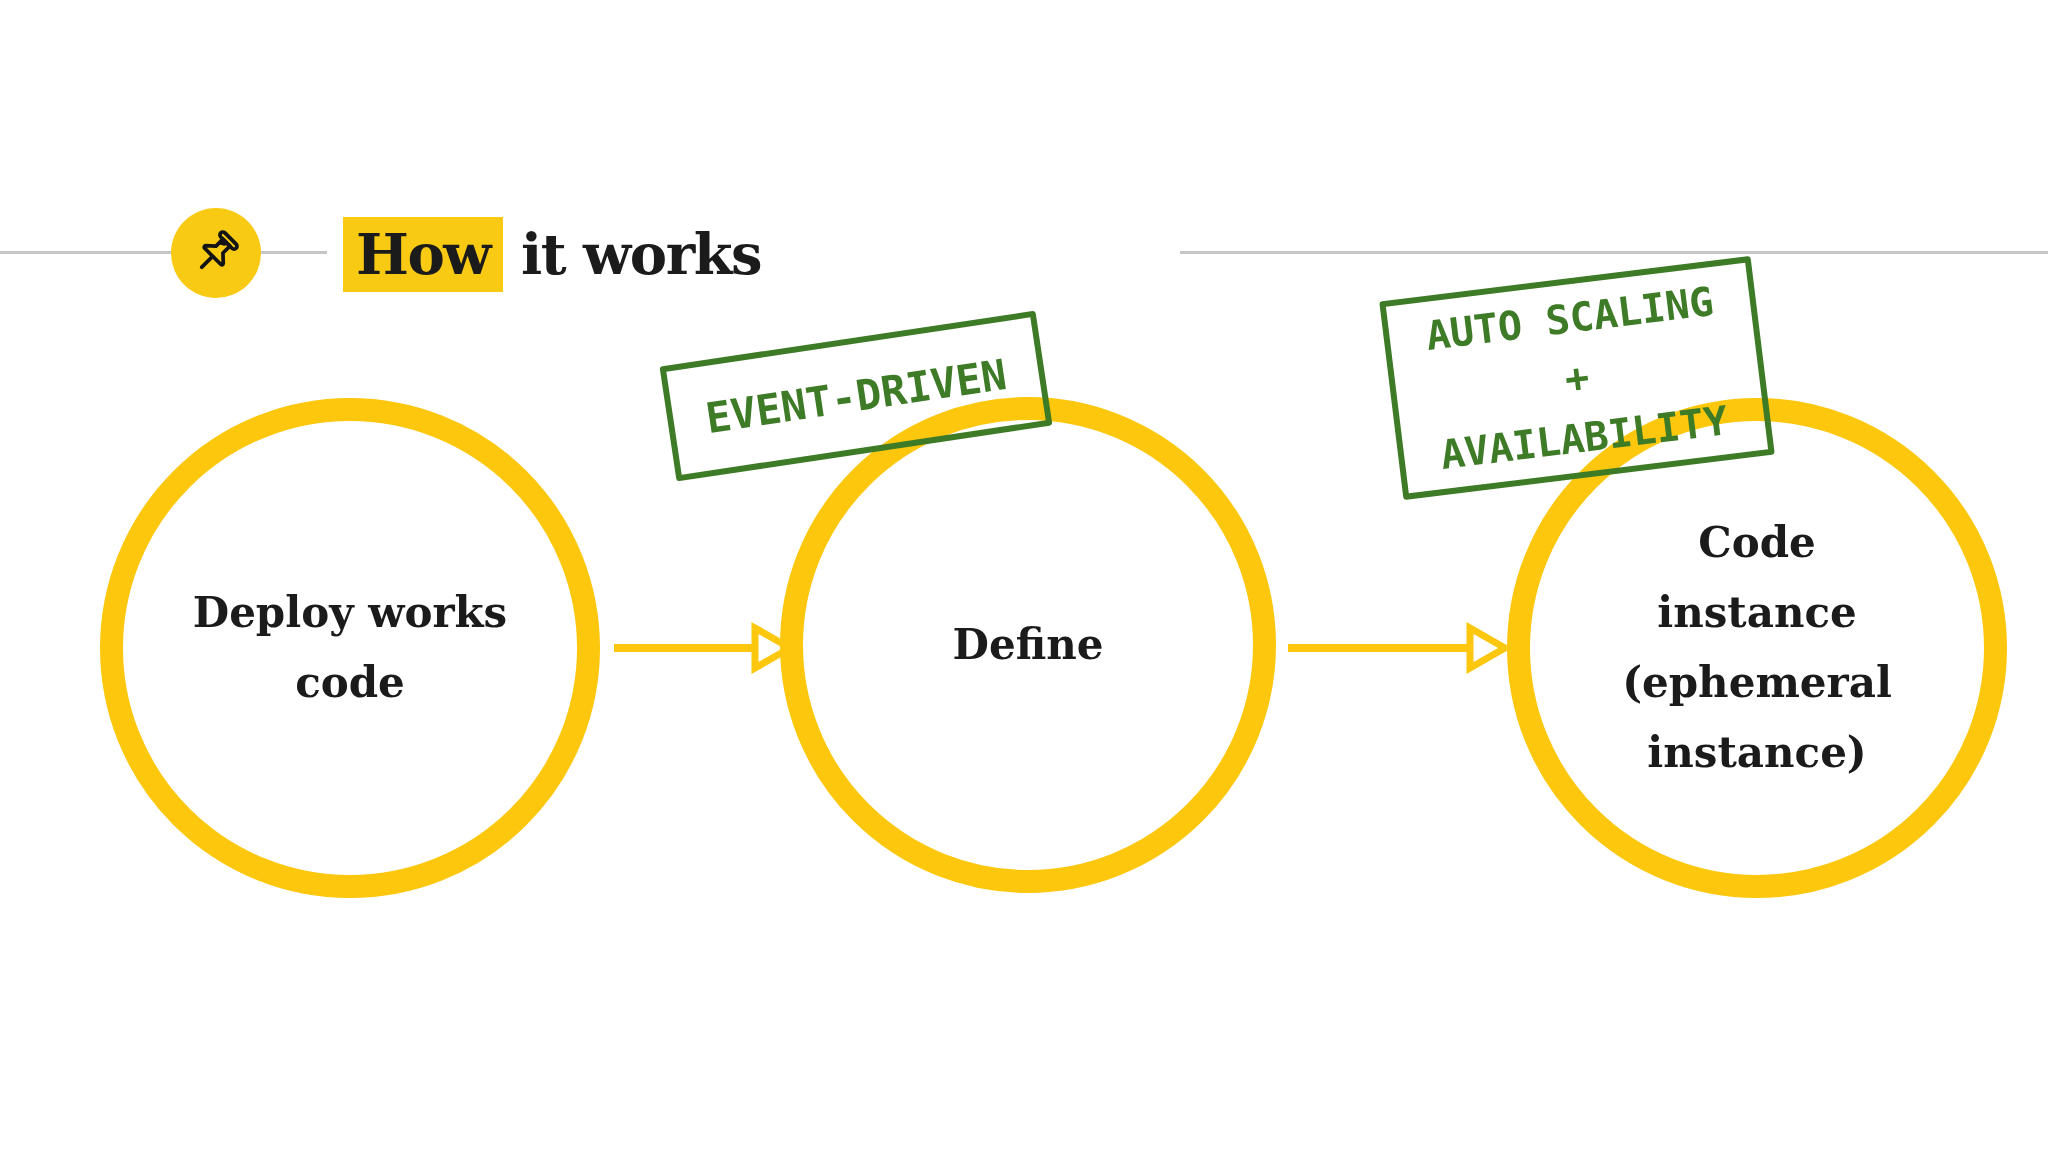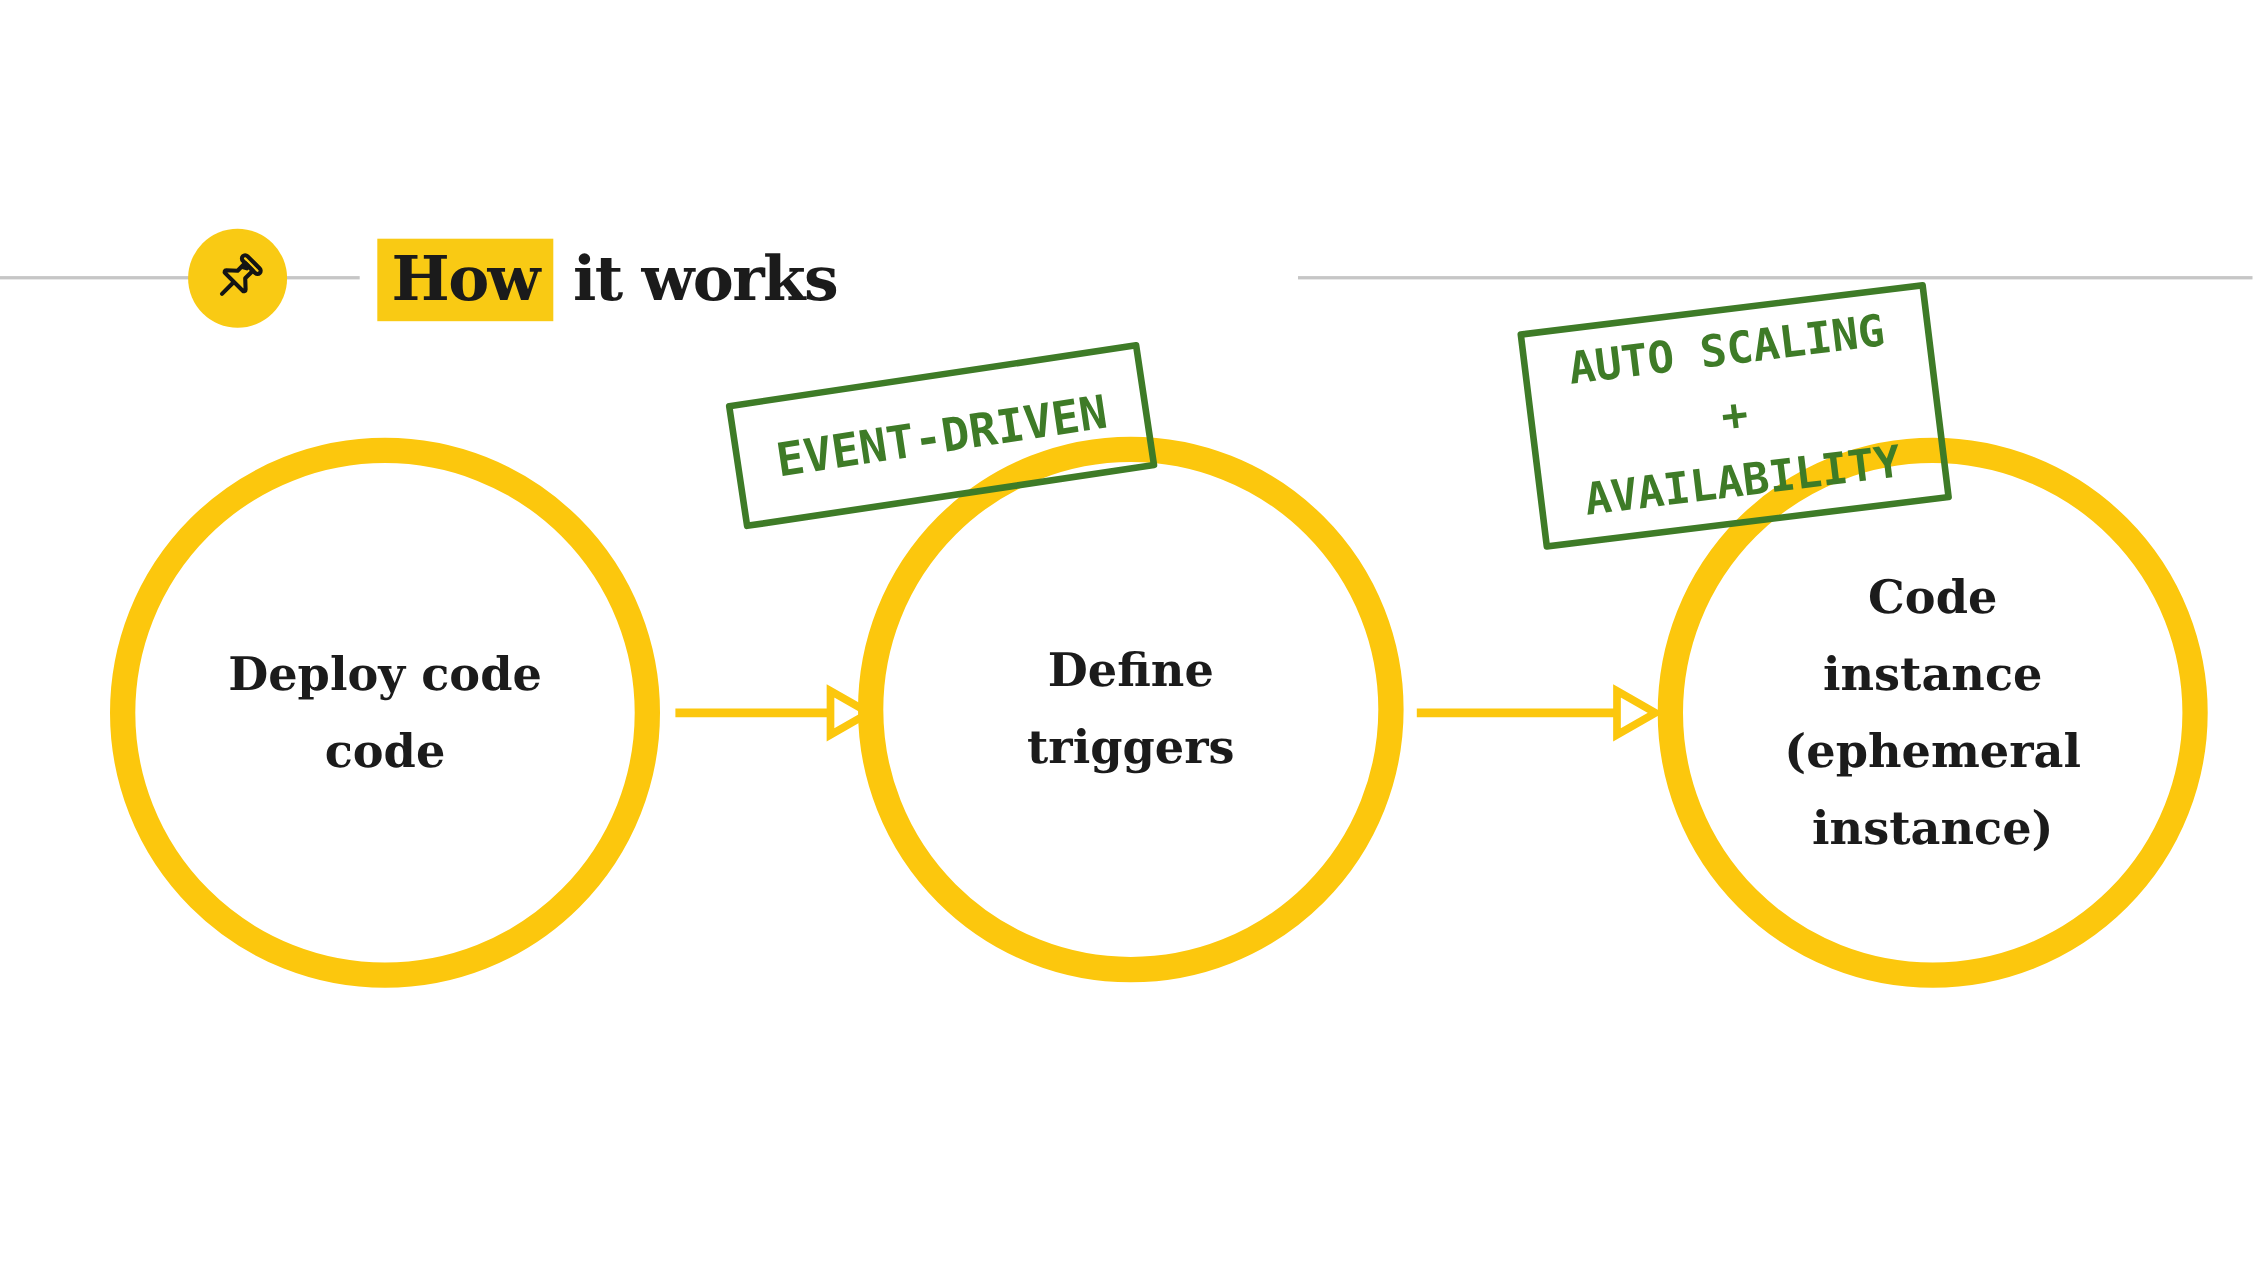--- a/index.html
+++ b/index.html
@@ -78,28 +78,27 @@
   </div>
   <div class="arrow" id="arrow-2">
     <svg class="arrow-svg" width="225" height="60" viewBox="0 0 225 60">
       <line x1="2" y1="30" x2="186" y2="30"></line>
       <path d="M184 10 L219 30 L184 50 Z"></path>
     </svg>
   </div>
 
   <div class="step" id="step-1">
     <div class="label">
-      <div>Deploy code</div>
+      <div>Deploy works</div>
       <div>code</div>
     </div>
   </div>
   <div class="step" id="step-2">
     <div class="label">
       <div>Define</div>
-      <div>triggers</div>
     </div>
   </div>
   <div class="step" id="step-3">
     <div class="label">
       <div>Code</div>
       <div>instance</div>
       <div>(ephemeral</div>
       <div>instance)</div>
     </div>
   </div>

